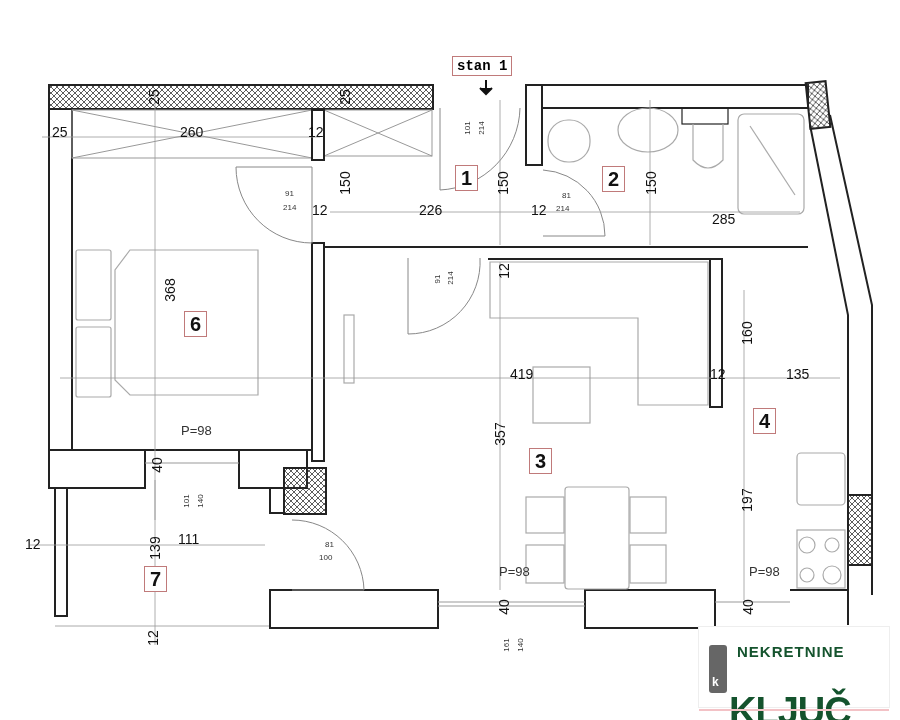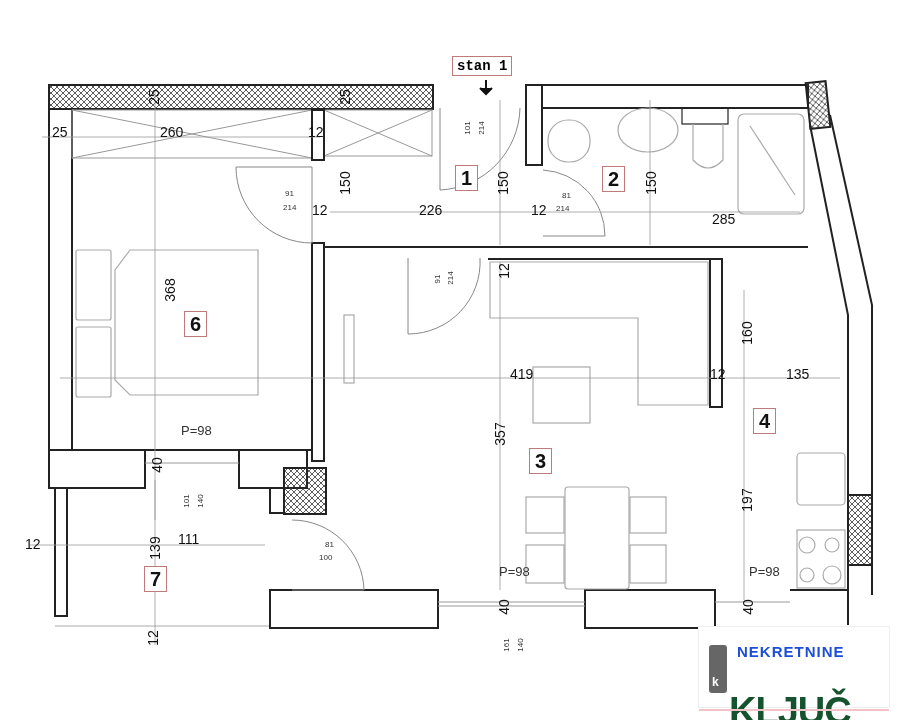--- a/index.html
+++ b/index.html
@@ -5,21 +5,21 @@
   html,body{margin:0;padding:0;background:#ffffff;}
   body{width:900px;height:720px;position:relative;overflow:hidden;font-family:"Liberation Sans",sans-serif;}
   #plan{position:absolute;left:0;top:0;width:900px;height:720px;}
   .lbl{position:absolute;font-family:"Liberation Sans",sans-serif;color:#111;font-size:14px;line-height:1;white-space:nowrap;}
   .v{transform:rotate(-90deg);transform-origin:center center;}
   .small{font-size:8px;color:#333;}
   .room-no{position:absolute;border:1px solid #c07a7a;background:#fff;font-weight:bold;font-size:20px;color:#111;padding:1px 5px;line-height:1.1;}
   .stan{position:absolute;left:452px;top:56px;border:1px solid #c07a7a;background:#fff;font-weight:bold;font-size:14px;padding:1px 4px;font-family:Liberation Mono, monospace;}
   .pval{font-size:13px;color:#333;}
   .logo{position:absolute;left:698px;top:626px;width:190px;height:80px;border:1px solid #eee;background:#fff;}
-  .logo-top{position:absolute;left:38px;top:16px;color:#1d4ed8;font-weight:bold;font-size:15px;letter-spacing:1px;}
+  .logo-top{position:absolute;left:38px;top:16px;color:#14532d;font-weight:bold;font-size:15px;letter-spacing:1px;}
   .logo-main{position:absolute;left:30px;top:28px;color:#14532d;font-weight:bold;font-size:38px;letter-spacing:-1px;margin-top:35px;}
   .logo-key{position:absolute;left:10px;top:18px;width:18px;height:48px;background:#666;border-radius:3px;}
   .logo-key span{position:absolute;left:3px;top:30px;color:#fff;font-size:12px;font-weight:bold;}
   .logo-line{position:absolute;left:0;bottom:-4px;width:190px;height:2px;background:#f3c2c6;}
 </style>
 </head>
 <body>
 
 <svg id="plan" viewBox="0 0 900 720" xmlns="http://www.w3.org/2000/svg">
   <defs>
@@ -130,21 +130,21 @@
 <div class="room-no" style="left:455px;top:165px;">1</div>
 <div class="room-no" style="left:602px;top:166px;">2</div>
 <div class="room-no" style="left:529px;top:448px;">3</div>
 <div class="room-no" style="left:753px;top:408px;">4</div>
 <div class="room-no" style="left:184px;top:311px;">6</div>
 <div class="room-no" style="left:144px;top:566px;">7</div>
 
 <div class="lbl v" style="left:146px;top:90px;">25</div>
 <div class="lbl v" style="left:337px;top:90px;">25</div>
 <div class="lbl" style="left:52px;top:125px;">25</div>
-<div class="lbl" style="left:160px;top:125px;">260</div>
+<div class="lbl" style="left:180px;top:125px;">260</div>
 <div class="lbl" style="left:308px;top:125px;">12</div>
 <div class="lbl v" style="left:333px;top:176px;">150</div>
 <div class="lbl" style="left:312px;top:203px;">12</div>
 <div class="lbl" style="left:419px;top:203px;">226</div>
 <div class="lbl v" style="left:491px;top:176px;">150</div>
 <div class="lbl" style="left:531px;top:203px;">12</div>
 <div class="lbl v" style="left:639px;top:176px;">150</div>
 <div class="lbl" style="left:712px;top:203px;margin-top:9px;">285</div>
 <div class="lbl v" style="left:158px;top:283px;">368</div>
 <div class="lbl v" style="left:496px;top:264px;">12</div>

